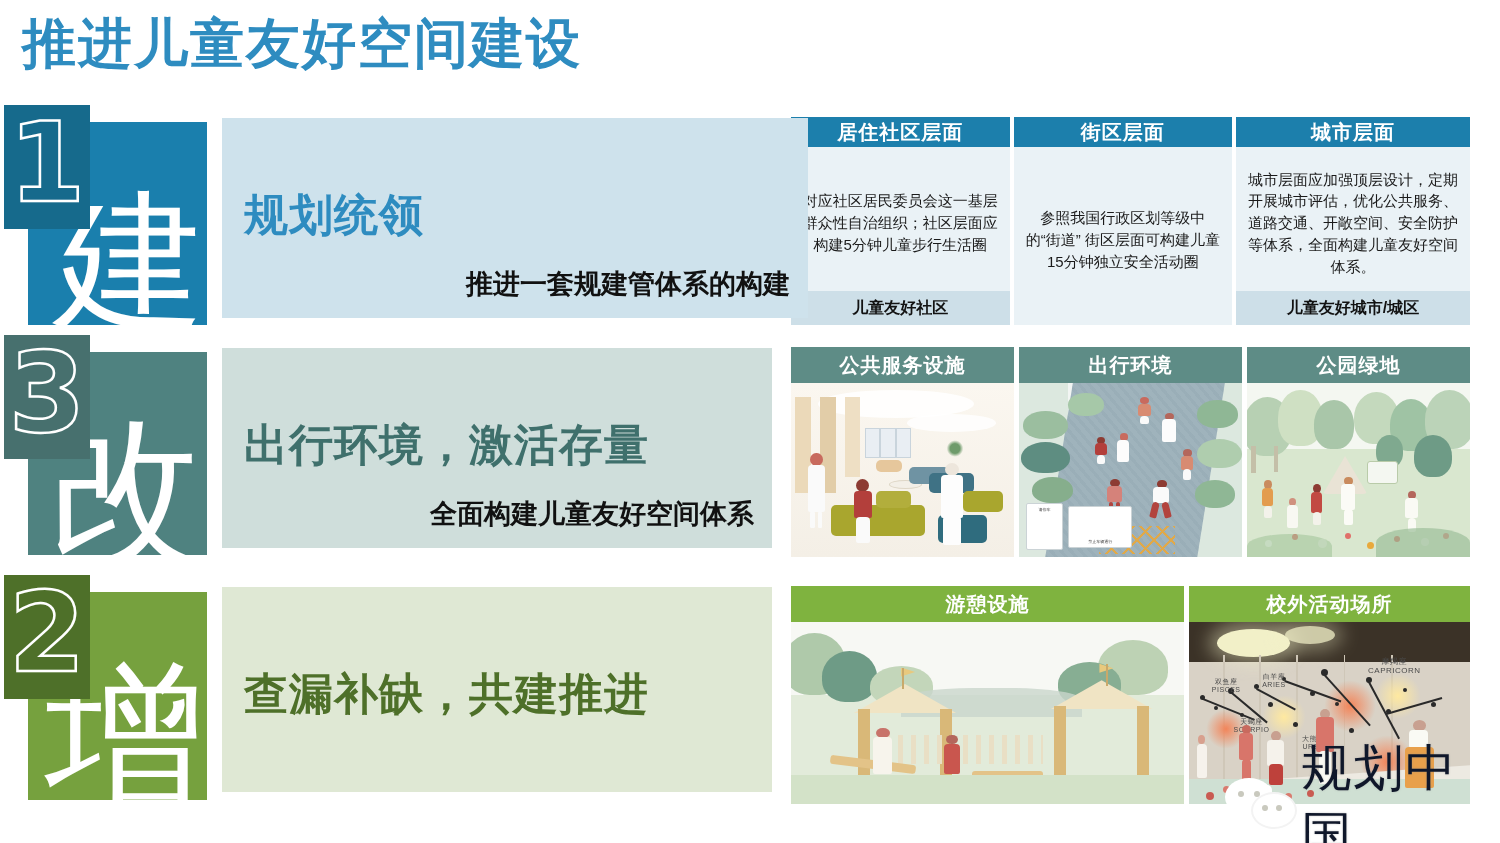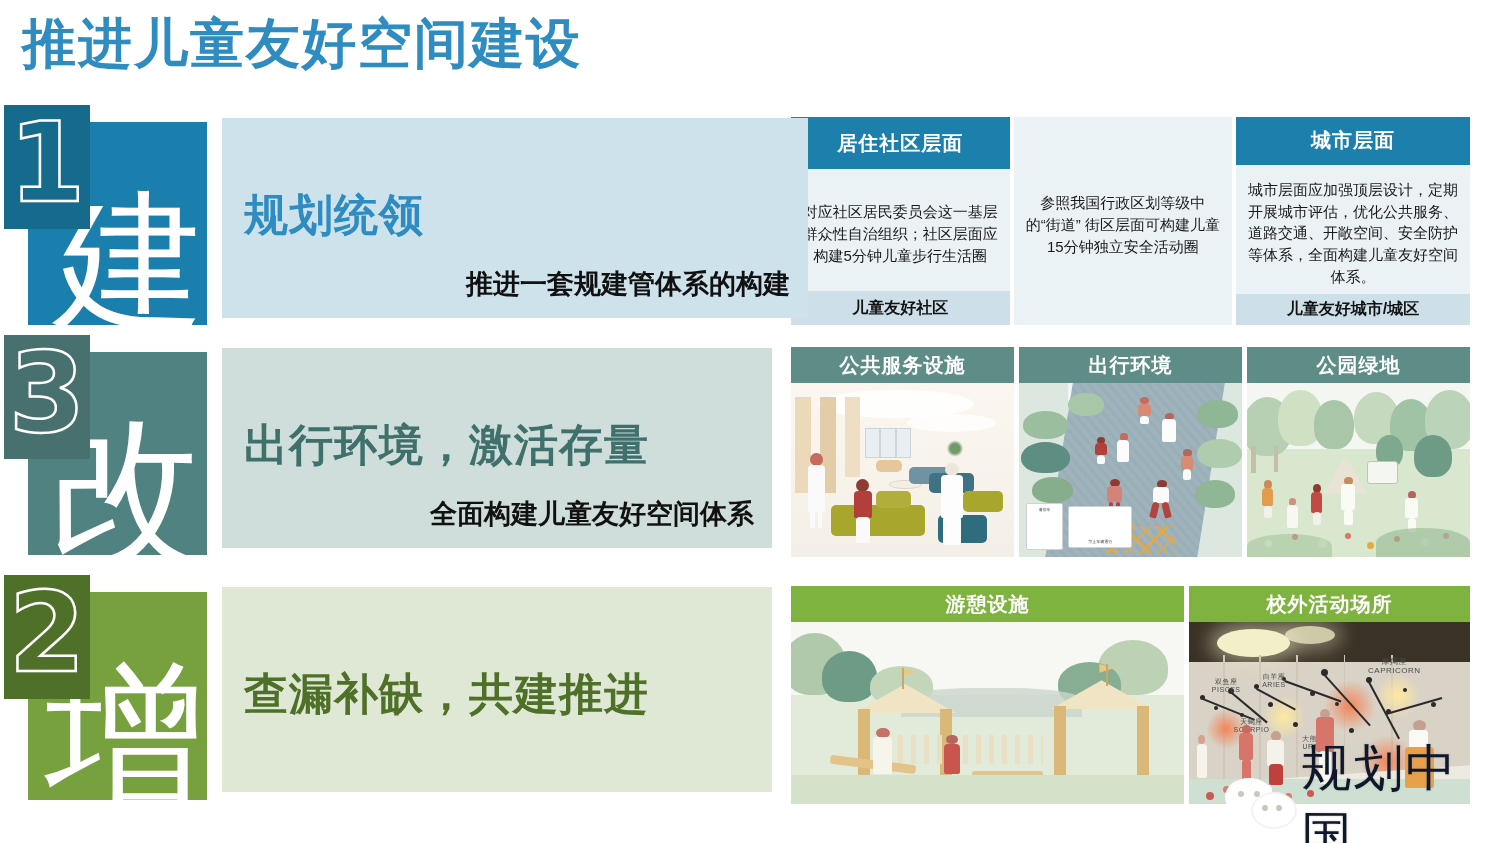--- a/index.html
+++ b/index.html
@@ -94,21 +94,21 @@
   #row3 .text-panel{top:20px;height:205px;}
   #row3 .panel-head{top:78px;}
   #row3 .panel-sub{font-size:26px;right:14px;bottom:14px;}
 
   
   .lvl-table{position:absolute;left:791px;top:12px;width:679px;height:208px;
     display:flex;gap:4px;}
   .lvl-col{flex:1;display:flex;flex-direction:column;}
   .lvl-col.wide{flex:1.07;}
   .lvl-head{
-    height:52px;background:#1C7FAC;color:#ffffff;
+    height:30px;background:#1C7FAC;color:#ffffff;
     display:flex;align-items:center;justify-content:center;
     font-size:20px;font-weight:bold;letter-spacing:1px;
   }
   .lvl-body{
     flex:1;background:#EAF2F6;color:#1a1a1a;
     font-size:15px;line-height:1.45;text-align:center;
     padding:14px 10px 6px 10px;box-sizing:border-box;
     display:flex;align-items:center;justify-content:center;
   }
   .lvl-foot{
@@ -227,20 +227,21 @@
       <div class="panel-sub">推进一套规建管体系的构建</div>
     </div>
 
     <div class="lvl-table">
       <div class="lvl-col">
         <div class="lvl-head">居住社区层面</div>
         <div class="lvl-body">对应社区居民委员会这一基层群众性自治组织；社区层面应构建5分钟儿童步行生活圈</div>
         <div class="lvl-foot">儿童友好社区</div>
       </div>
       <div class="lvl-col">
+        <div class="lvl-head">街区层面</div>
         <div class="lvl-body">参照我国行政区划等级中的“街道” 街区层面可构建儿童15分钟独立安全活动圈</div>
       </div>
       <div class="lvl-col wide">
         <div class="lvl-head">城市层面</div>
         <div class="lvl-body">城市层面应加强顶层设计，定期开展城市评估，优化公共服务、道路交通、开敞空间、安全防护等体系，全面构建儿童友好空间体系。</div>
         <div class="lvl-foot">儿童友好城市/城区</div>
       </div>
     </div>
   </div>
 

